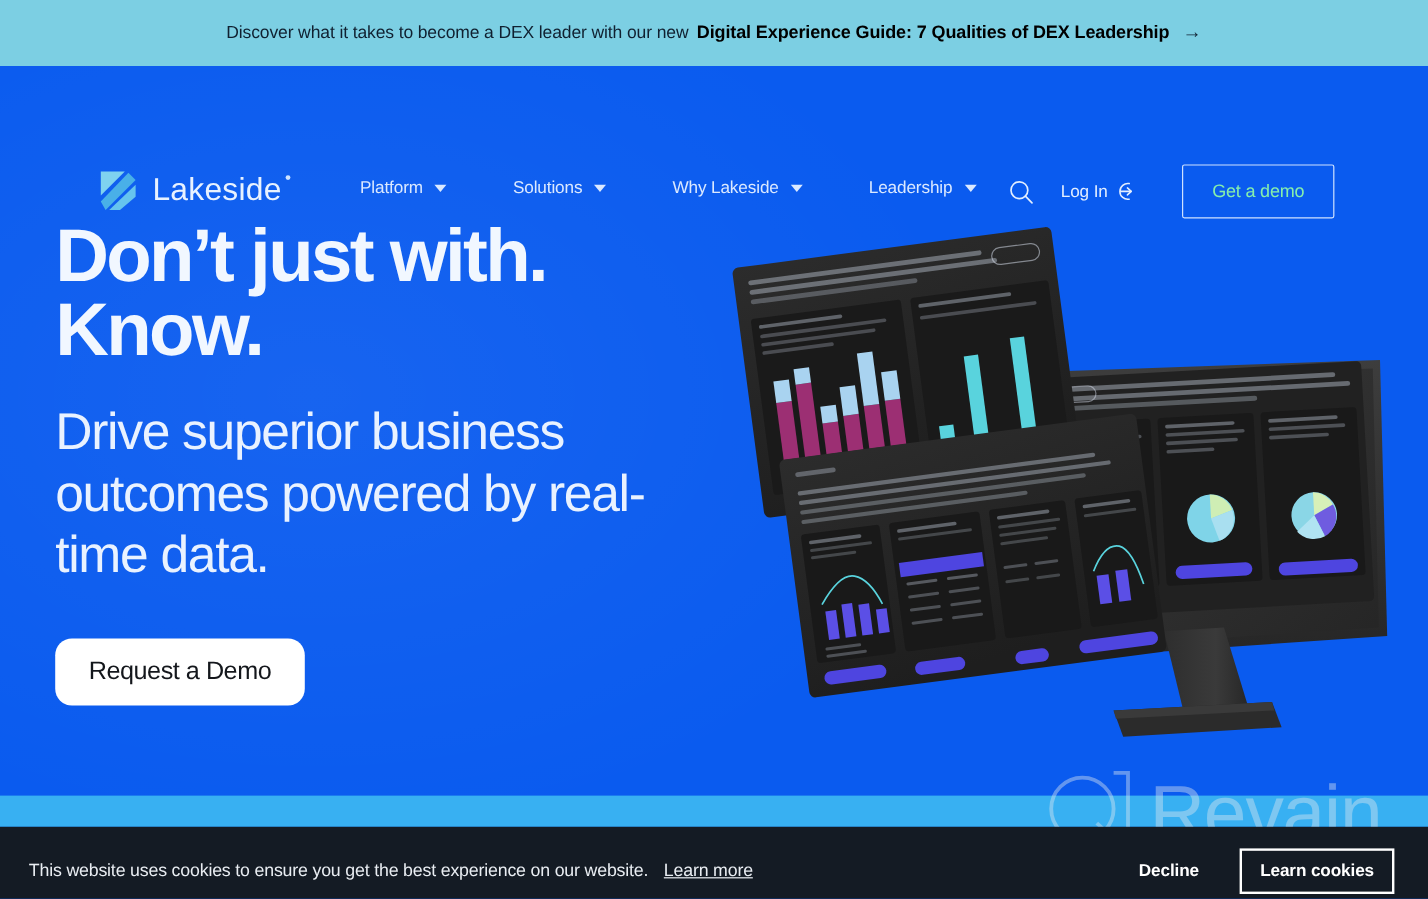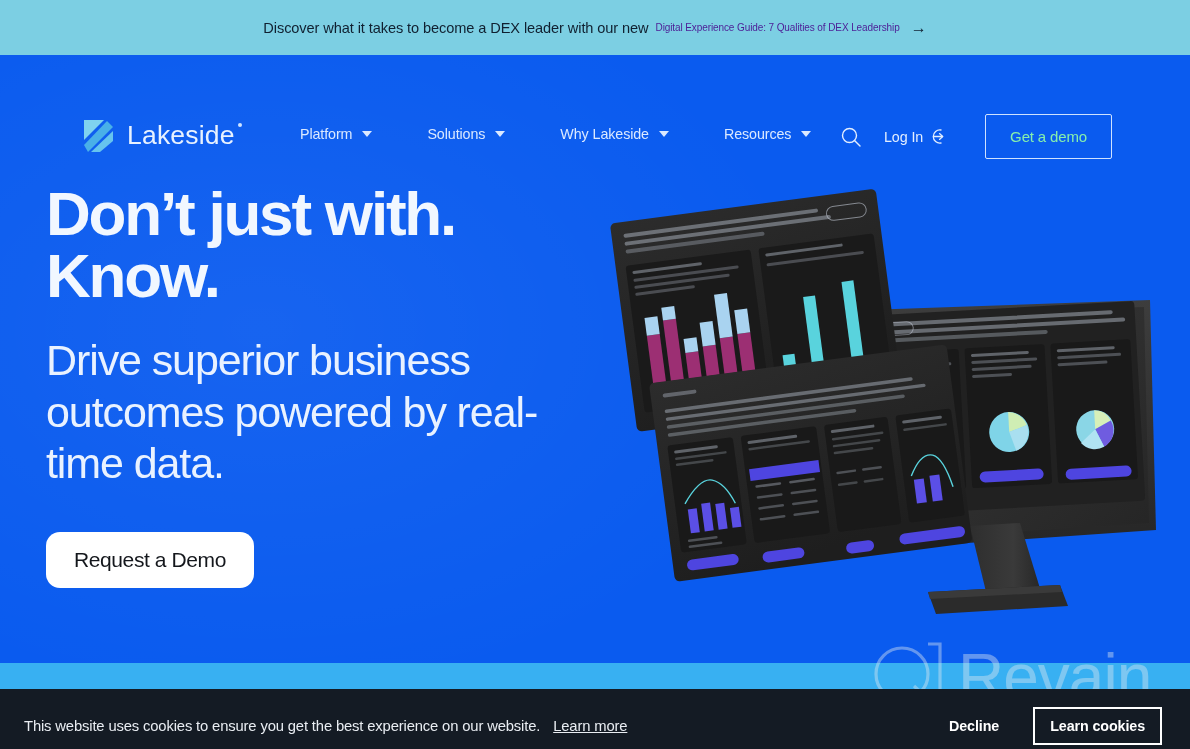--- a/index.html
+++ b/index.html
@@ -17,21 +17,21 @@
     width: 1190px; height: 55px;
     background: #7ccfe3;
     display: flex; align-items: center; justify-content: center;
     z-index: 40;
   }
   .announce-inner { display: flex; align-items: center; gap: 7px; }
   .announce-text {
     font-size: 14.6px; color: #102030; letter-spacing: -0.1px;
   }
   .announce-link {
-    font-size: 10px; color: #4c1d95; font-weight: 400;
+    font-size: 15px; color: #000000; font-weight: 700;
     letter-spacing: -0.1px; cursor: pointer;
   }
   .announce-arrow {
     display: inline-block; color: #102030; font-size: 16px;
     line-height: 1; margin-left: 4px; cursor: pointer;
   }
 
   
   .hero {
     position: absolute; top: 55px; left: 0;
@@ -40,21 +40,21 @@
     overflow: hidden;
   }
   .hero::after {
     content: ""; position: absolute; inset: 0;
     background: radial-gradient(ellipse 900px 600px at 22% 45%, rgba(255,255,255,0.055), rgba(255,255,255,0) 62%);
     pointer-events: none;
   }
 
   
   .nav {
-    position: absolute; top: 44px; left: 0;
+    position: absolute; top: 67px; left: 0;
     width: 1190px; height: 79px;
     display: flex; align-items: center;
     z-index: 30;
   }
   .logo-wrap {
     position: absolute; left: 82px; top: 73px;
     display: flex; align-items: center; gap: 11px;
     cursor: pointer;
   }
   .logo-mark { width: 34px; height: 37px; display: block; }
@@ -382,21 +382,21 @@
       </div>
       <div class="nav-item">
         <span>Solutions</span>
         <span class="caret"></span>
       </div>
       <div class="nav-item">
         <span>Why Lakeside</span>
         <span class="caret"></span>
       </div>
       <div class="nav-item">
-        <span>Resources</span>
+        <span>Leadership</span>
         <span class="caret"></span>
       </div>
     </div>
 
     <div class="nav-right">
       <div class="search-btn">
         <svg width="22" height="22" viewBox="0 0 22 22">
           <circle cx="9.5" cy="9.5" r="7" fill="none" stroke="#e3eeff" stroke-width="1.4"></circle>
           <line x1="14.5" y1="14.5" x2="20" y2="20" stroke="#e3eeff" stroke-width="1.4" stroke-linecap="round"></line>
         </svg>

